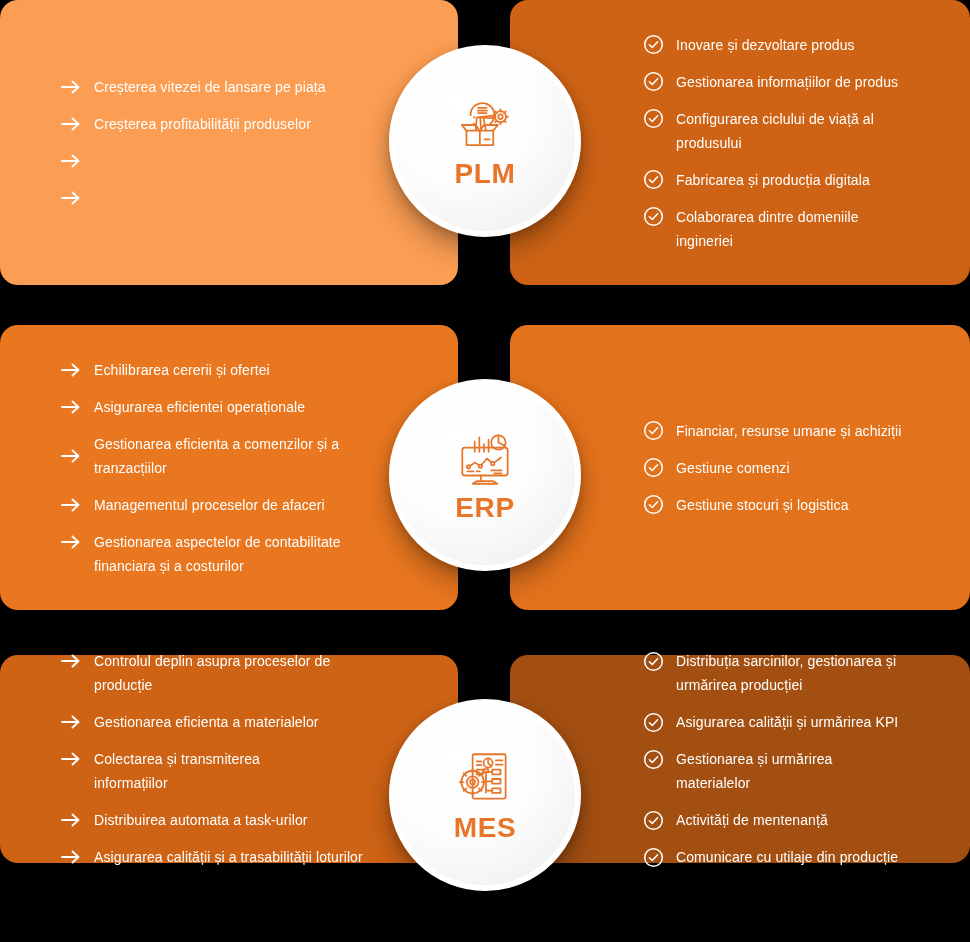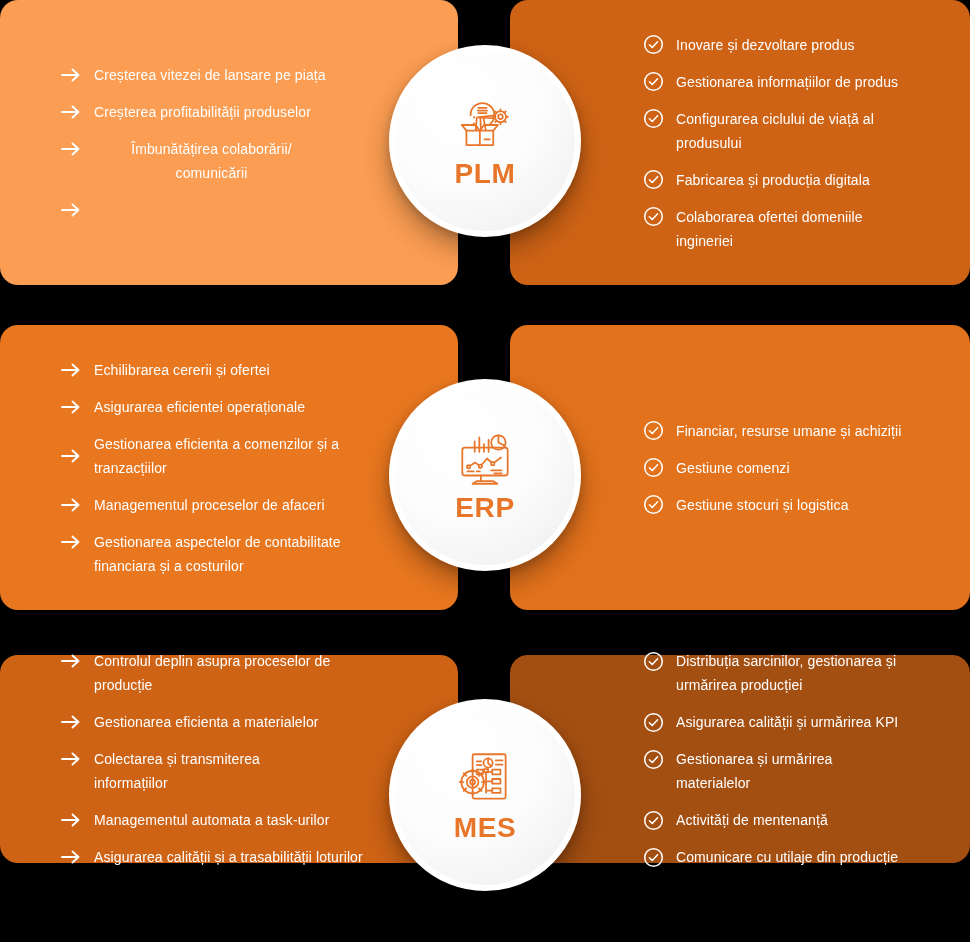--- a/index.html
+++ b/index.html
@@ -135,21 +135,20 @@
               </svg>
           </span>
           <span class="item-text">Creșterea profitabilității produselor</span>
         </li>
         <li class="item">
           <span class="bullet">
             <svg width="20" height="16" viewBox="0 0 20 16">
                 <path d="M1 8h16M11.5 2.5L17.5 8l-6 5.5" fill="none" stroke="#ffffff" stroke-width="1.9" stroke-linecap="round" stroke-linejoin="round"></path>
               </svg>
           </span>
-          <span class="item-text" style="max-width:235px">Îmbunătățirea colaborării/ comunicării</span>
         </li>
         <li class="item">
           <span class="bullet">
             <svg width="20" height="16" viewBox="0 0 20 16">
                 <path d="M1 8h16M11.5 2.5L17.5 8l-6 5.5" fill="none" stroke="#ffffff" stroke-width="1.9" stroke-linecap="round" stroke-linejoin="round"></path>
               </svg>
           </span>
         </li>
       </ul>
     </div>
@@ -192,21 +191,21 @@
           </span>
           <span class="item-text">Fabricarea și producția digitala</span>
         </li>
         <li class="item">
           <span class="bullet">
             <svg width="21" height="21" viewBox="0 0 22 22">
                 <circle cx="11" cy="11" r="9.2" fill="none" stroke="#ffffff" stroke-width="1.6"></circle>
                 <path d="M6.7 11.2l3 3 5.6-6" fill="none" stroke="#ffffff" stroke-width="1.6" stroke-linecap="round" stroke-linejoin="round"></path>
               </svg>
           </span>
-          <span class="item-text" style="max-width:215px">Colaborarea ofertei domeniile ingineriei</span>
+          <span class="item-text" style="max-width:215px">Colaborarea dintre domeniile ingineriei</span>
         </li>
       </ul>
     </div>
   </div>
 
   <div class="row" id="row-erp">
 
     <div class="panel left" id="panel-erp-left" style="background: rgb(233, 119, 31);">
       <ul class="items">
         <li class="item">
@@ -312,21 +311,21 @@
               </svg>
           </span>
           <span class="item-text" style="max-width:215px">Colectarea și transmiterea informațiilor</span>
         </li>
         <li class="item">
           <span class="bullet">
             <svg width="20" height="16" viewBox="0 0 20 16">
                 <path d="M1 8h16M11.5 2.5L17.5 8l-6 5.5" fill="none" stroke="#ffffff" stroke-width="1.9" stroke-linecap="round" stroke-linejoin="round"></path>
               </svg>
           </span>
-          <span class="item-text">Managementul automata a task-urilor</span>
+          <span class="item-text">Distribuirea automata a task-urilor</span>
         </li>
         <li class="item">
           <span class="bullet">
             <svg width="20" height="16" viewBox="0 0 20 16">
                 <path d="M1 8h16M11.5 2.5L17.5 8l-6 5.5" fill="none" stroke="#ffffff" stroke-width="1.9" stroke-linecap="round" stroke-linejoin="round"></path>
               </svg>
           </span>
           <span class="item-text" style="max-width:282px">Asigurarea calității și a trasabilității loturilor</span>
         </li>
       </ul>

